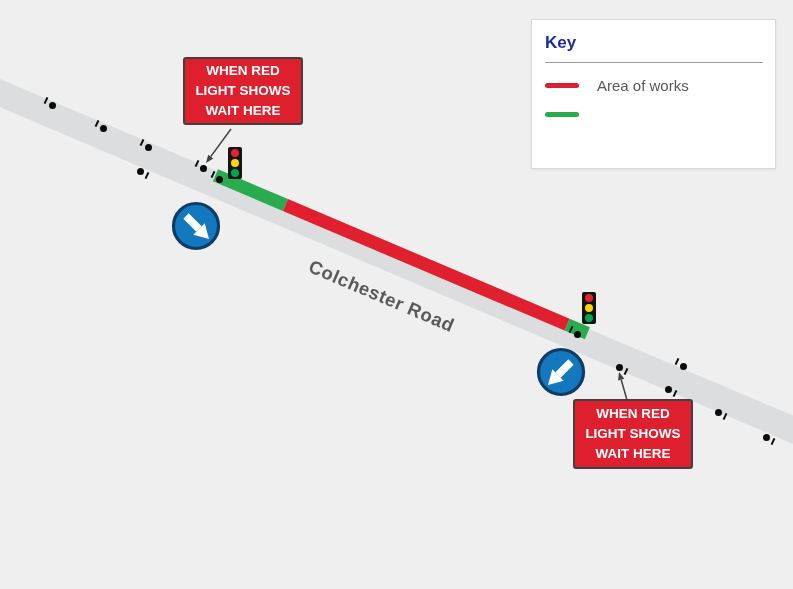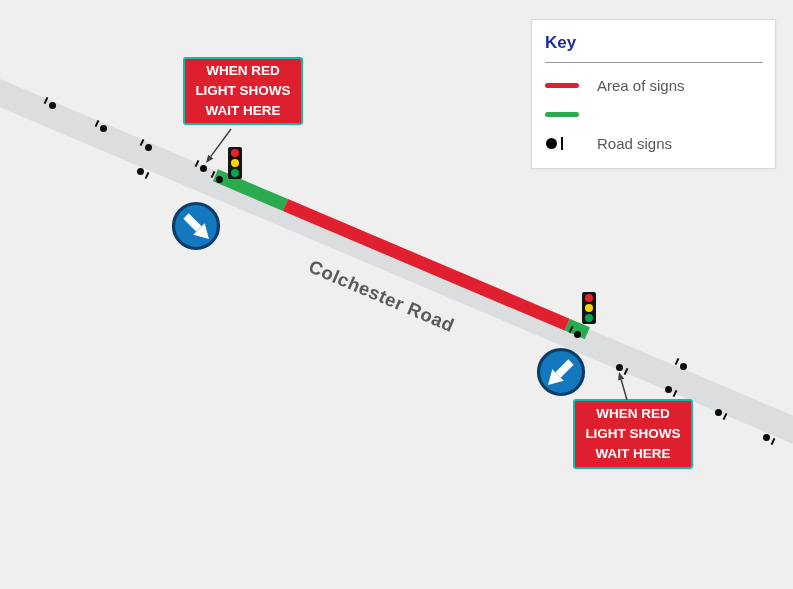--- a/index.html
+++ b/index.html
@@ -30,21 +30,21 @@
     position:absolute;width:14px;height:32px;background:#141414;border-radius:2px;
     display:flex;flex-direction:column;align-items:center;justify-content:space-evenly;
   }
   .lamp{width:8px;height:8px;border-radius:50%;}
   .lamp.r{background:#e8212e;} .lamp.y{background:#ffd503;} .lamp.g{background:#00a551;}
   
   .bluesign{position:absolute;width:50px;height:50px;}
   .bluesign.flip svg{transform:scaleX(-1);}
   
   .wait-sign{
-    position:absolute;box-sizing:border-box;background:#de1f2e;border:2px solid #14b8a6;
+    position:absolute;box-sizing:border-box;background:#de1f2e;border:2px solid #404040;
     border-radius:3px;color:#ffffff;font-weight:bold;font-size:13.5px;line-height:1.5;
     text-align:center;display:flex;flex-direction:column;justify-content:center;
   }
   .wait-sign.n{left:183px;top:57px;width:120px;height:68px;}
   .wait-sign.s{left:573px;top:399px;width:120px;height:70px;}
   
   .leaders{position:absolute;left:0;top:0;pointer-events:none;}
   
   .key{
     position:absolute;left:531px;top:19px;width:245px;height:150px;box-sizing:border-box;
@@ -133,29 +133,22 @@
     <polygon points="619,372 624.3,378.8 618.1,380.6" fill="#414042"></polygon>
   </svg>
 
   <div class="key">
     <div class="key-title">Key</div>
     <hr class="key-sep">
     <div class="key-row">
       <span class="key-swatch">
           <span class="swatch-line red"></span>
         </span>
-      <span class="key-label">Area of signs</span>
+      <span class="key-label">Area of works</span>
     </div>
     <div class="key-row">
       <span class="key-swatch">
           <span class="swatch-line green"></span>
         </span>
     </div>
-    <div class="key-row">
-      <span class="key-swatch">
-          <span class="key-dot"></span>
-          <span class="key-bar"></span>
-        </span>
-      <span class="key-label">Road signs</span>
-    </div>
   </div>
 
 </div>
 
 </body></html>

